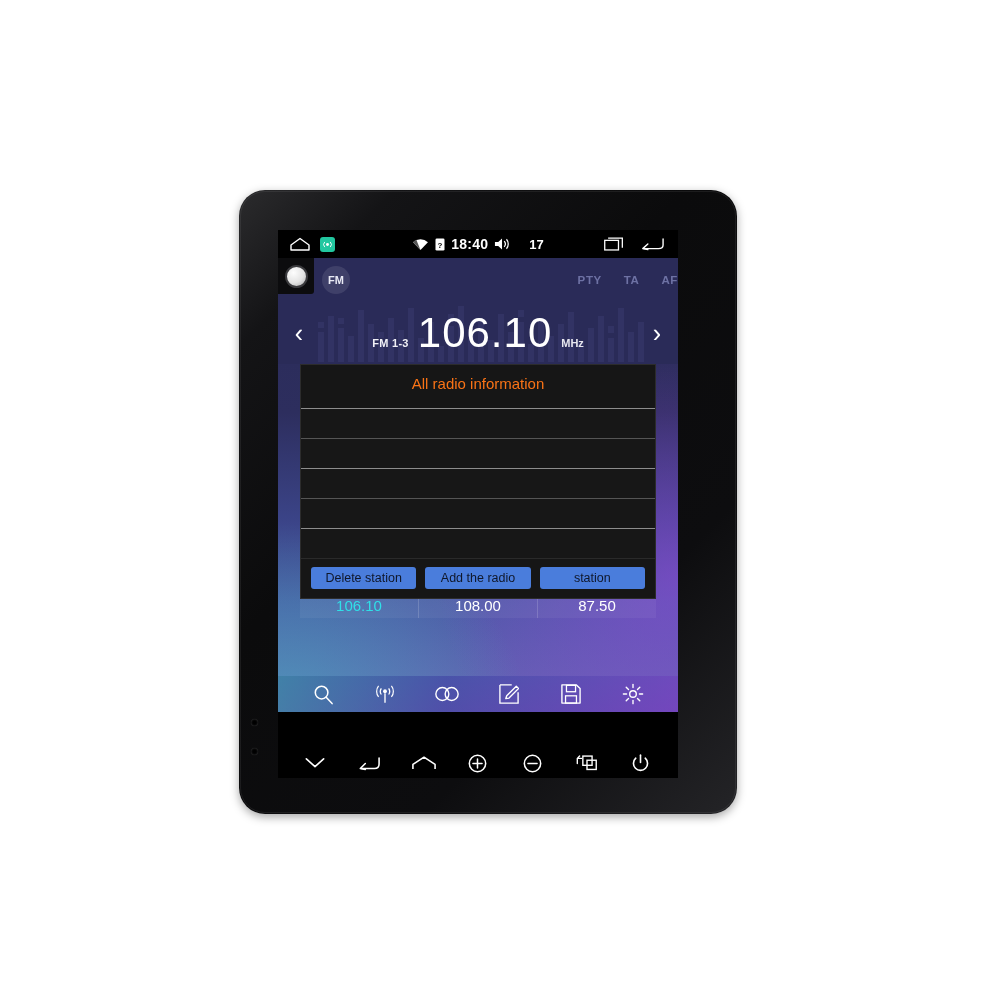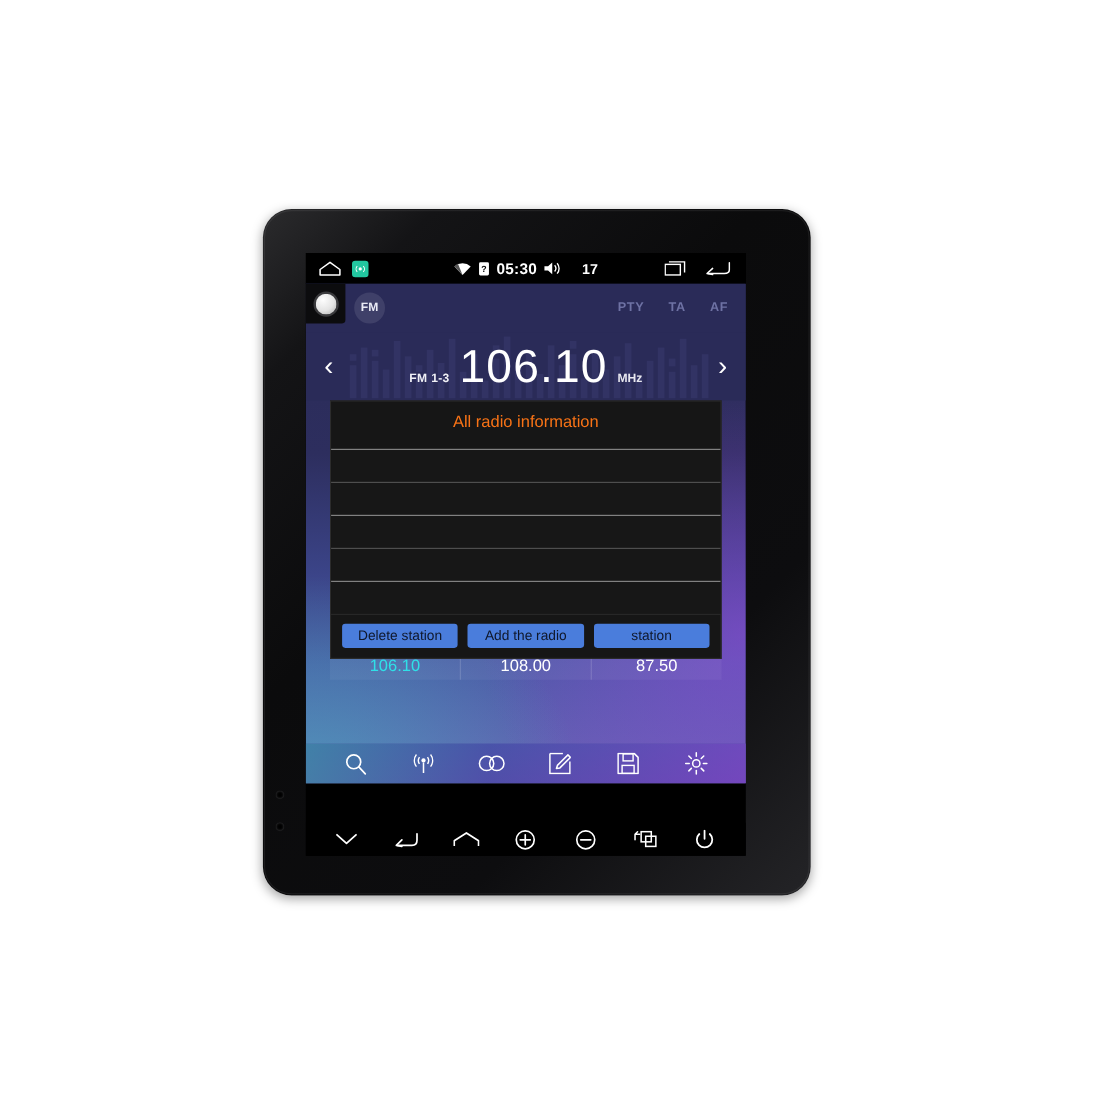--- a/index.html
+++ b/index.html
@@ -102,21 +102,21 @@
     width:28px; height:28px; border-radius:50%;
     background:rgba(255,255,255,.10);
     color:#e9eaf5; font-size:11px; font-weight:bold;
     display:flex; align-items:center; justify-content:center;
   }
   #apptitle {
     position:absolute; left:0; right:0;
     text-align:center; color:#ffffff;
     font-size:18px; letter-spacing:.3px;
   }
-  .rds-opts { margin-left:auto; display:flex; gap:22px; padding-right:16px; }
+  .rds-opts { margin-left:auto; display:flex; gap:22px; }
   .rds-opts span { color:#6e72a4; font-size:11.5px; font-weight:bold; letter-spacing:.6px; }
 
   
   #freqrow {
     position:relative;
     height:62px;
     background:#2a2b58;
     display:flex; align-items:center;
     overflow:hidden;
   }
@@ -238,21 +238,21 @@
               <path d="M1 4.5 A12 12 0 0 1 17 4.5 L9 13 Z" fill="#fff"></path>
               <path d="M1 4.5 A12 12 0 0 1 4.5 2 L9 13 Z" fill="#555"></path>
             </svg>
           </span>
           <span>
             <svg width="10" height="13" viewBox="0 0 10 13">
               <rect x="0.5" y="0.5" width="9" height="12" rx="1.3" fill="#fff"></rect>
               <text x="5" y="9.6" font-size="8" font-family="Liberation Sans, sans-serif" fill="#000" text-anchor="middle" font-weight="bold">?</text>
             </svg>
           </span>
-          <span class="sb-time">05:30</span>
+          <span class="sb-time">18:40</span>
           <span>
             <svg width="17" height="14" viewBox="0 0 18 14">
               <path d="M1 5 L4.5 5 L8.5 1.3 L8.5 12.7 L4.5 9 L1 9 Z" fill="#fff"></path>
               <path d="M10.8 4 A4.6 4.6 0 0 1 10.8 10" fill="none" stroke="#fff" stroke-width="1.3"></path>
               <path d="M13.2 2 A7.6 7.6 0 0 1 13.2 12" fill="none" stroke="#fff" stroke-width="1.3"></path>
             </svg>
           </span>
           <span class="sb-vol">17</span>
         </div>
 

